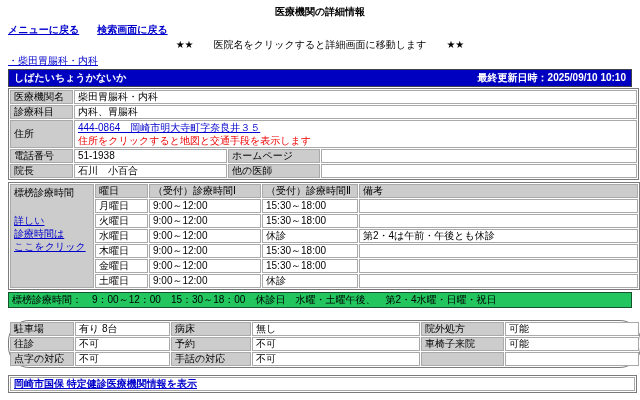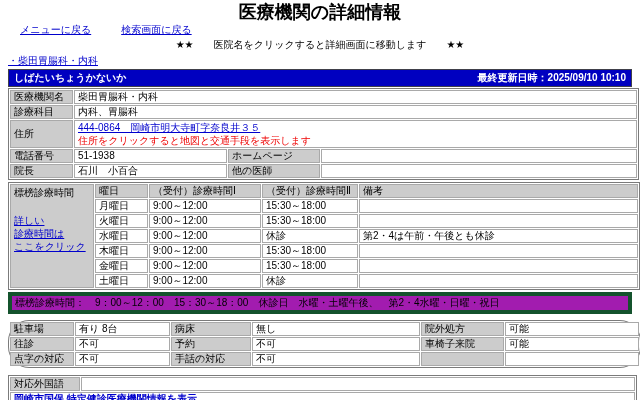--- a/index.html
+++ b/index.html
@@ -2,23 +2,23 @@
 <html><head>
 <meta charset="utf-8">
 <style>
   html,body{margin:0;padding:0;}
   body{
     width:640px;height:400px;overflow:hidden;background:#ffffff;color:#000;
     font-family:"Liberation Sans","DejaVu Sans",sans-serif;font-size:10px;
   }
   .page{padding:3px 8px 0 8px;}
   a{color:#0000cc;text-decoration:underline;cursor:pointer;}
-  .page-title{font-size:18px;font-weight:bold;text-align:center;line-height:18px;margin-bottom:3px;}
+  .page-title{font-size:10px;font-weight:bold;text-align:center;line-height:18px;margin-bottom:3px;}
   .navlinks{line-height:12px;margin-bottom:3px;}
-  .navlinks a{font-weight:normal;margin-right:18px;margin-left:12px;}
+  .navlinks a{font-weight:bold;margin-right:18px;}
   .notice{text-align:center;line-height:12px;margin-bottom:4px;}
   .clinicline{line-height:12px;margin-bottom:2px;}
   .clinicline a{font-weight:normal;}
   .bluebar{
     background:#0000c0;color:#fff;font-weight:bold;border:1px solid #40404a;
     height:14px;line-height:14px;padding:1px 5px;display:flex;justify-content:space-between;
     margin-bottom:1px;
   }
   table{border-collapse:separate;border-spacing:1px;table-layout:fixed;width:624px;
         border:1px solid #7b7b7b;background:#fff;}
@@ -26,24 +26,24 @@
      overflow:hidden;white-space:nowrap;vertical-align:middle;background:#fff;}
   td.label{background:#cccccc;}
   .two-line{height:26px;white-space:normal;line-height:13px;}
   .red{color:#ee0000;}
   .mt2{margin-top:2px;}
   .sched-left{vertical-align:top;}
   .sched-title{margin-top:2px;}
   .sched-links{margin-top:15px;}
   .sched-links a{display:block;line-height:13px;}
   .summary-bar{
-    border:4px solid #14532d;margin-top:2px;padding:1px 3px;line-height:12px;
-    white-space:nowrap;overflow:hidden;background:#a21caf;
+    border:1px solid #14532d;margin-top:2px;padding:1px 3px;line-height:12px;
+    white-space:nowrap;overflow:hidden;background:#22c55e;
   }
-  .facilities{margin-top:6px;border-radius:21px;}
+  .facilities{margin-top:12px;border-radius:21px;}
   .lang-table{margin-top:7px;}
   .footer-cell a{font-weight:bold;}
 </style>
 </head>
 <body>
 
 <div class="page">
 
   <div class="page-title">医療機関の詳細情報</div>
 
@@ -200,24 +200,20 @@
     </tr>
   </tbody>
     </table>
 
   <table class="lang-table">
     <colgroup>
         <col style="width:70px">
         <col style="width:554px">
       </colgroup>
     <tbody>
-        <tr>
-      <td class="label">対応外国語</td>
-      <td></td>
-    </tr>
     <tr>
       <td colspan="2" class="footer-cell">
         <a>岡崎市国保 特定健診医療機関情報を表示</a>
       </td>
     </tr>
   </tbody>
     </table>
 
 </div>
 

